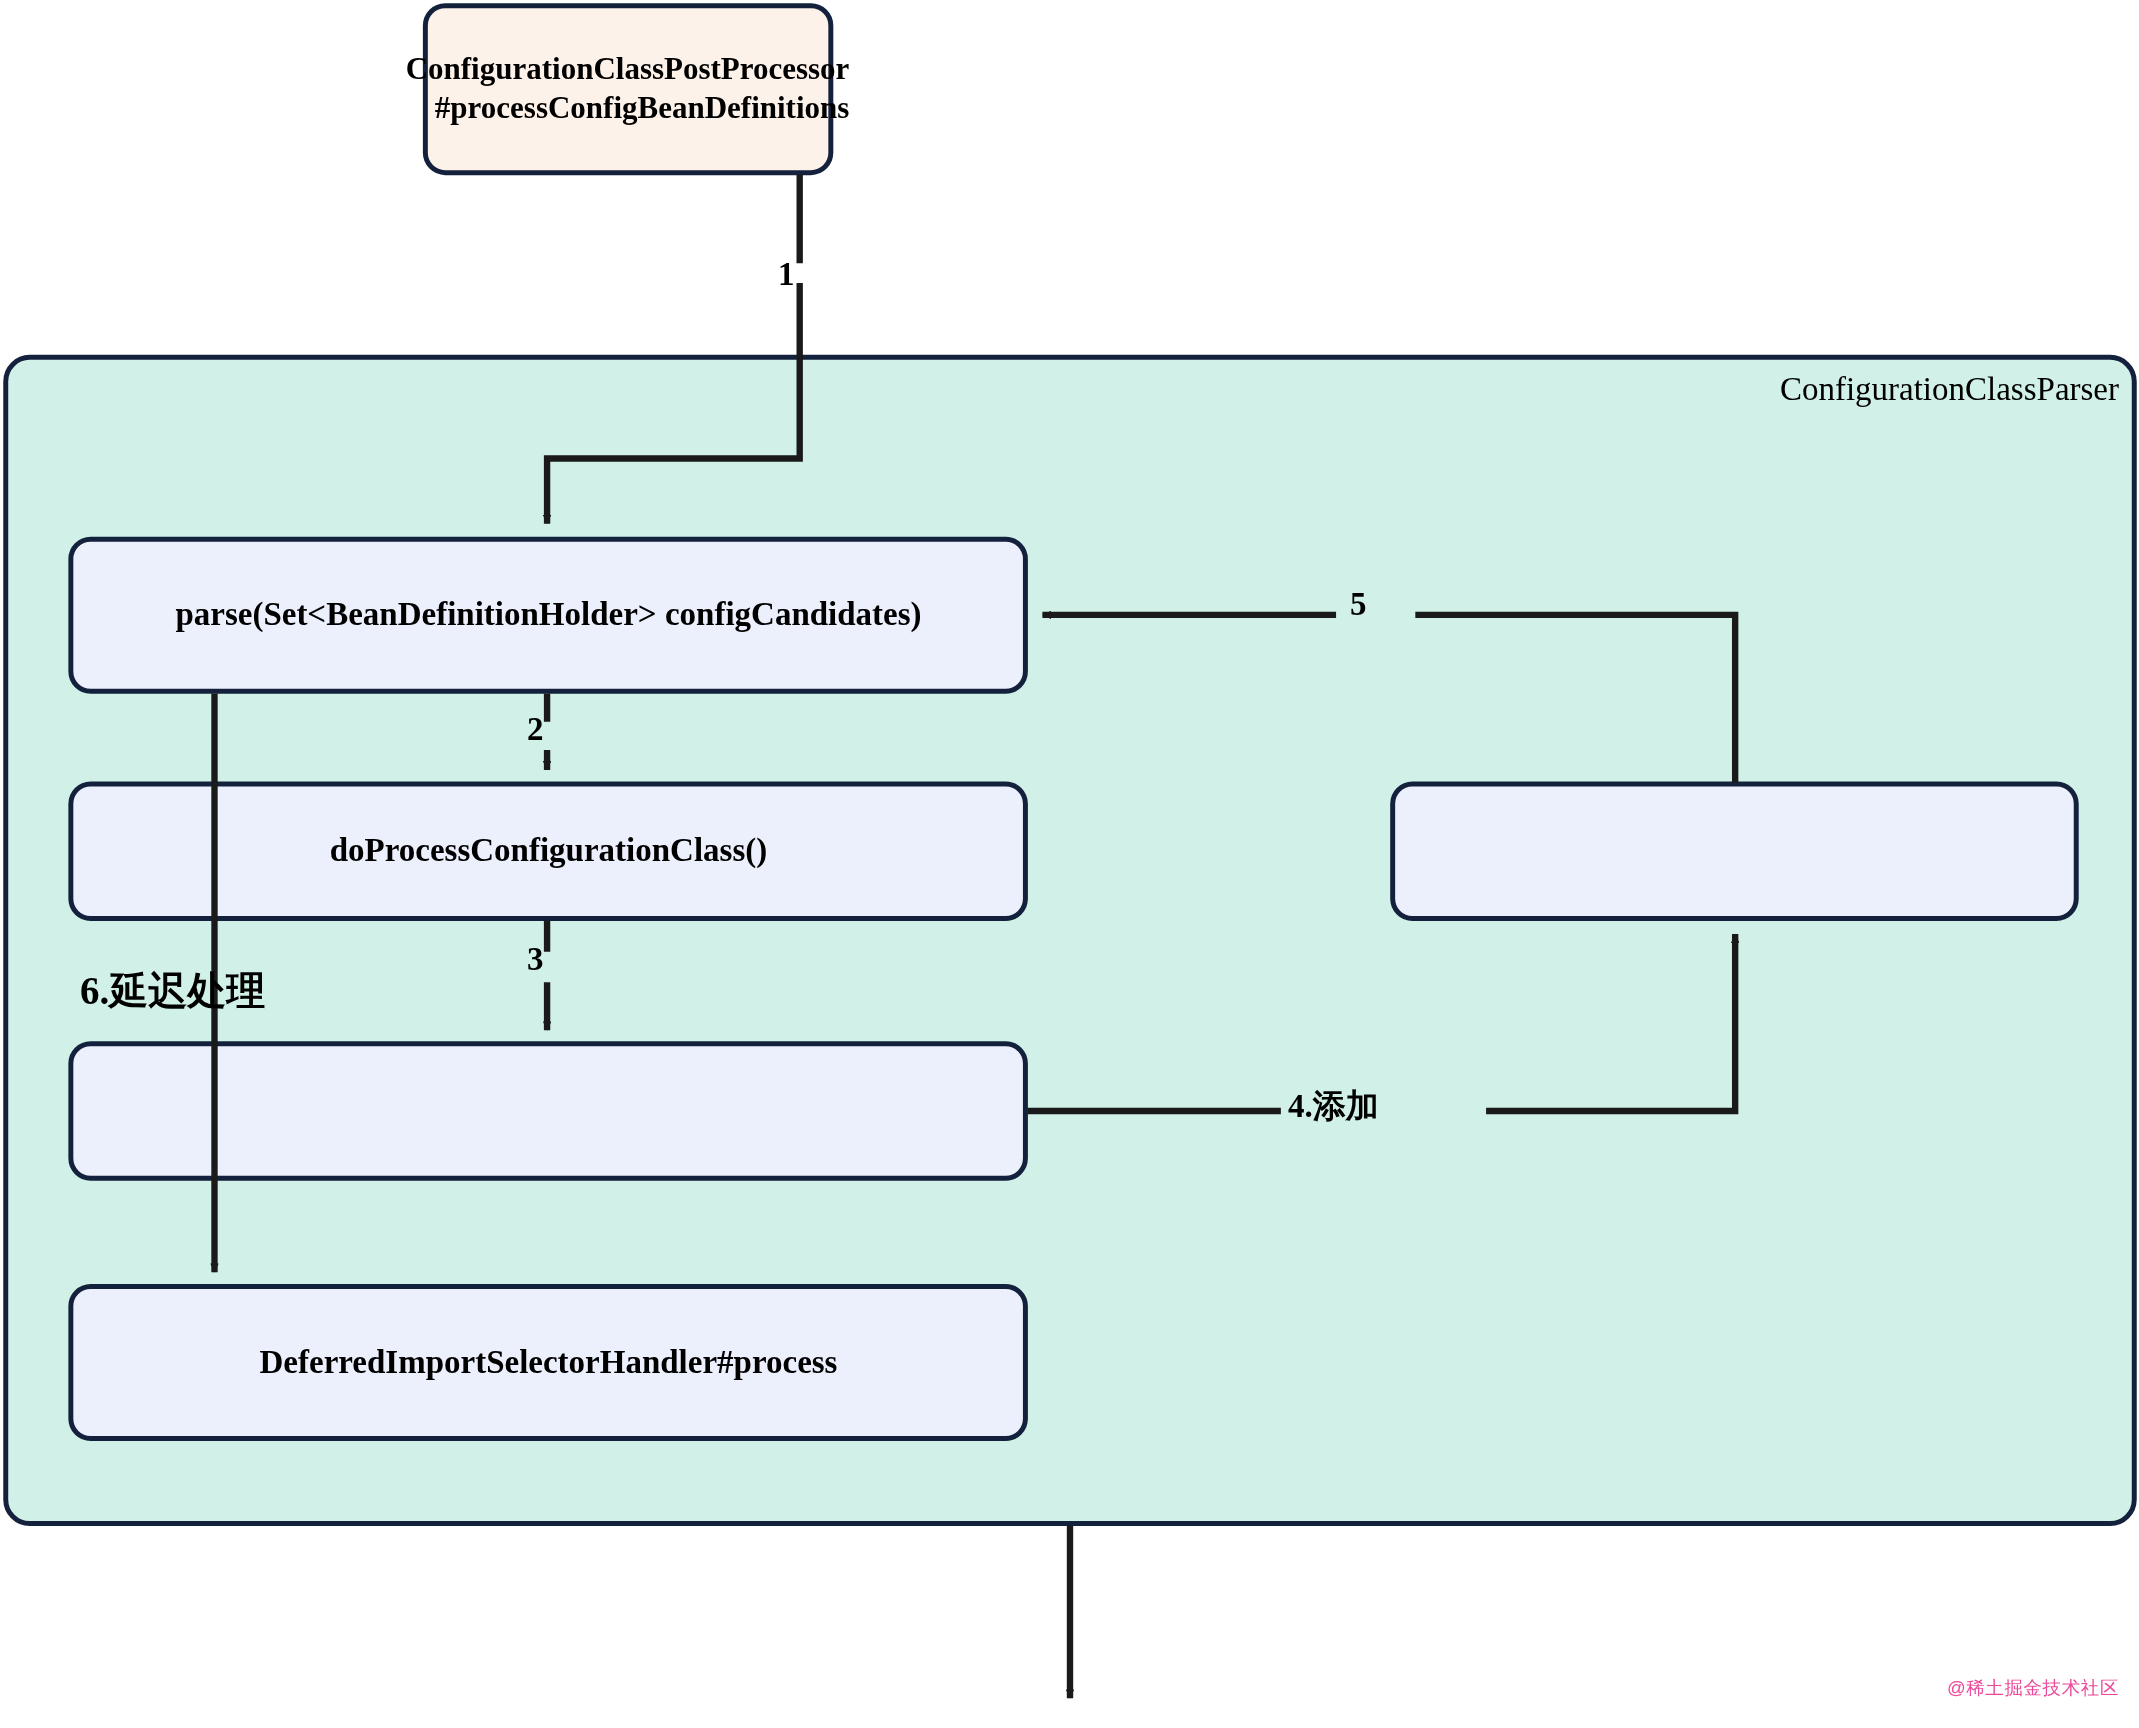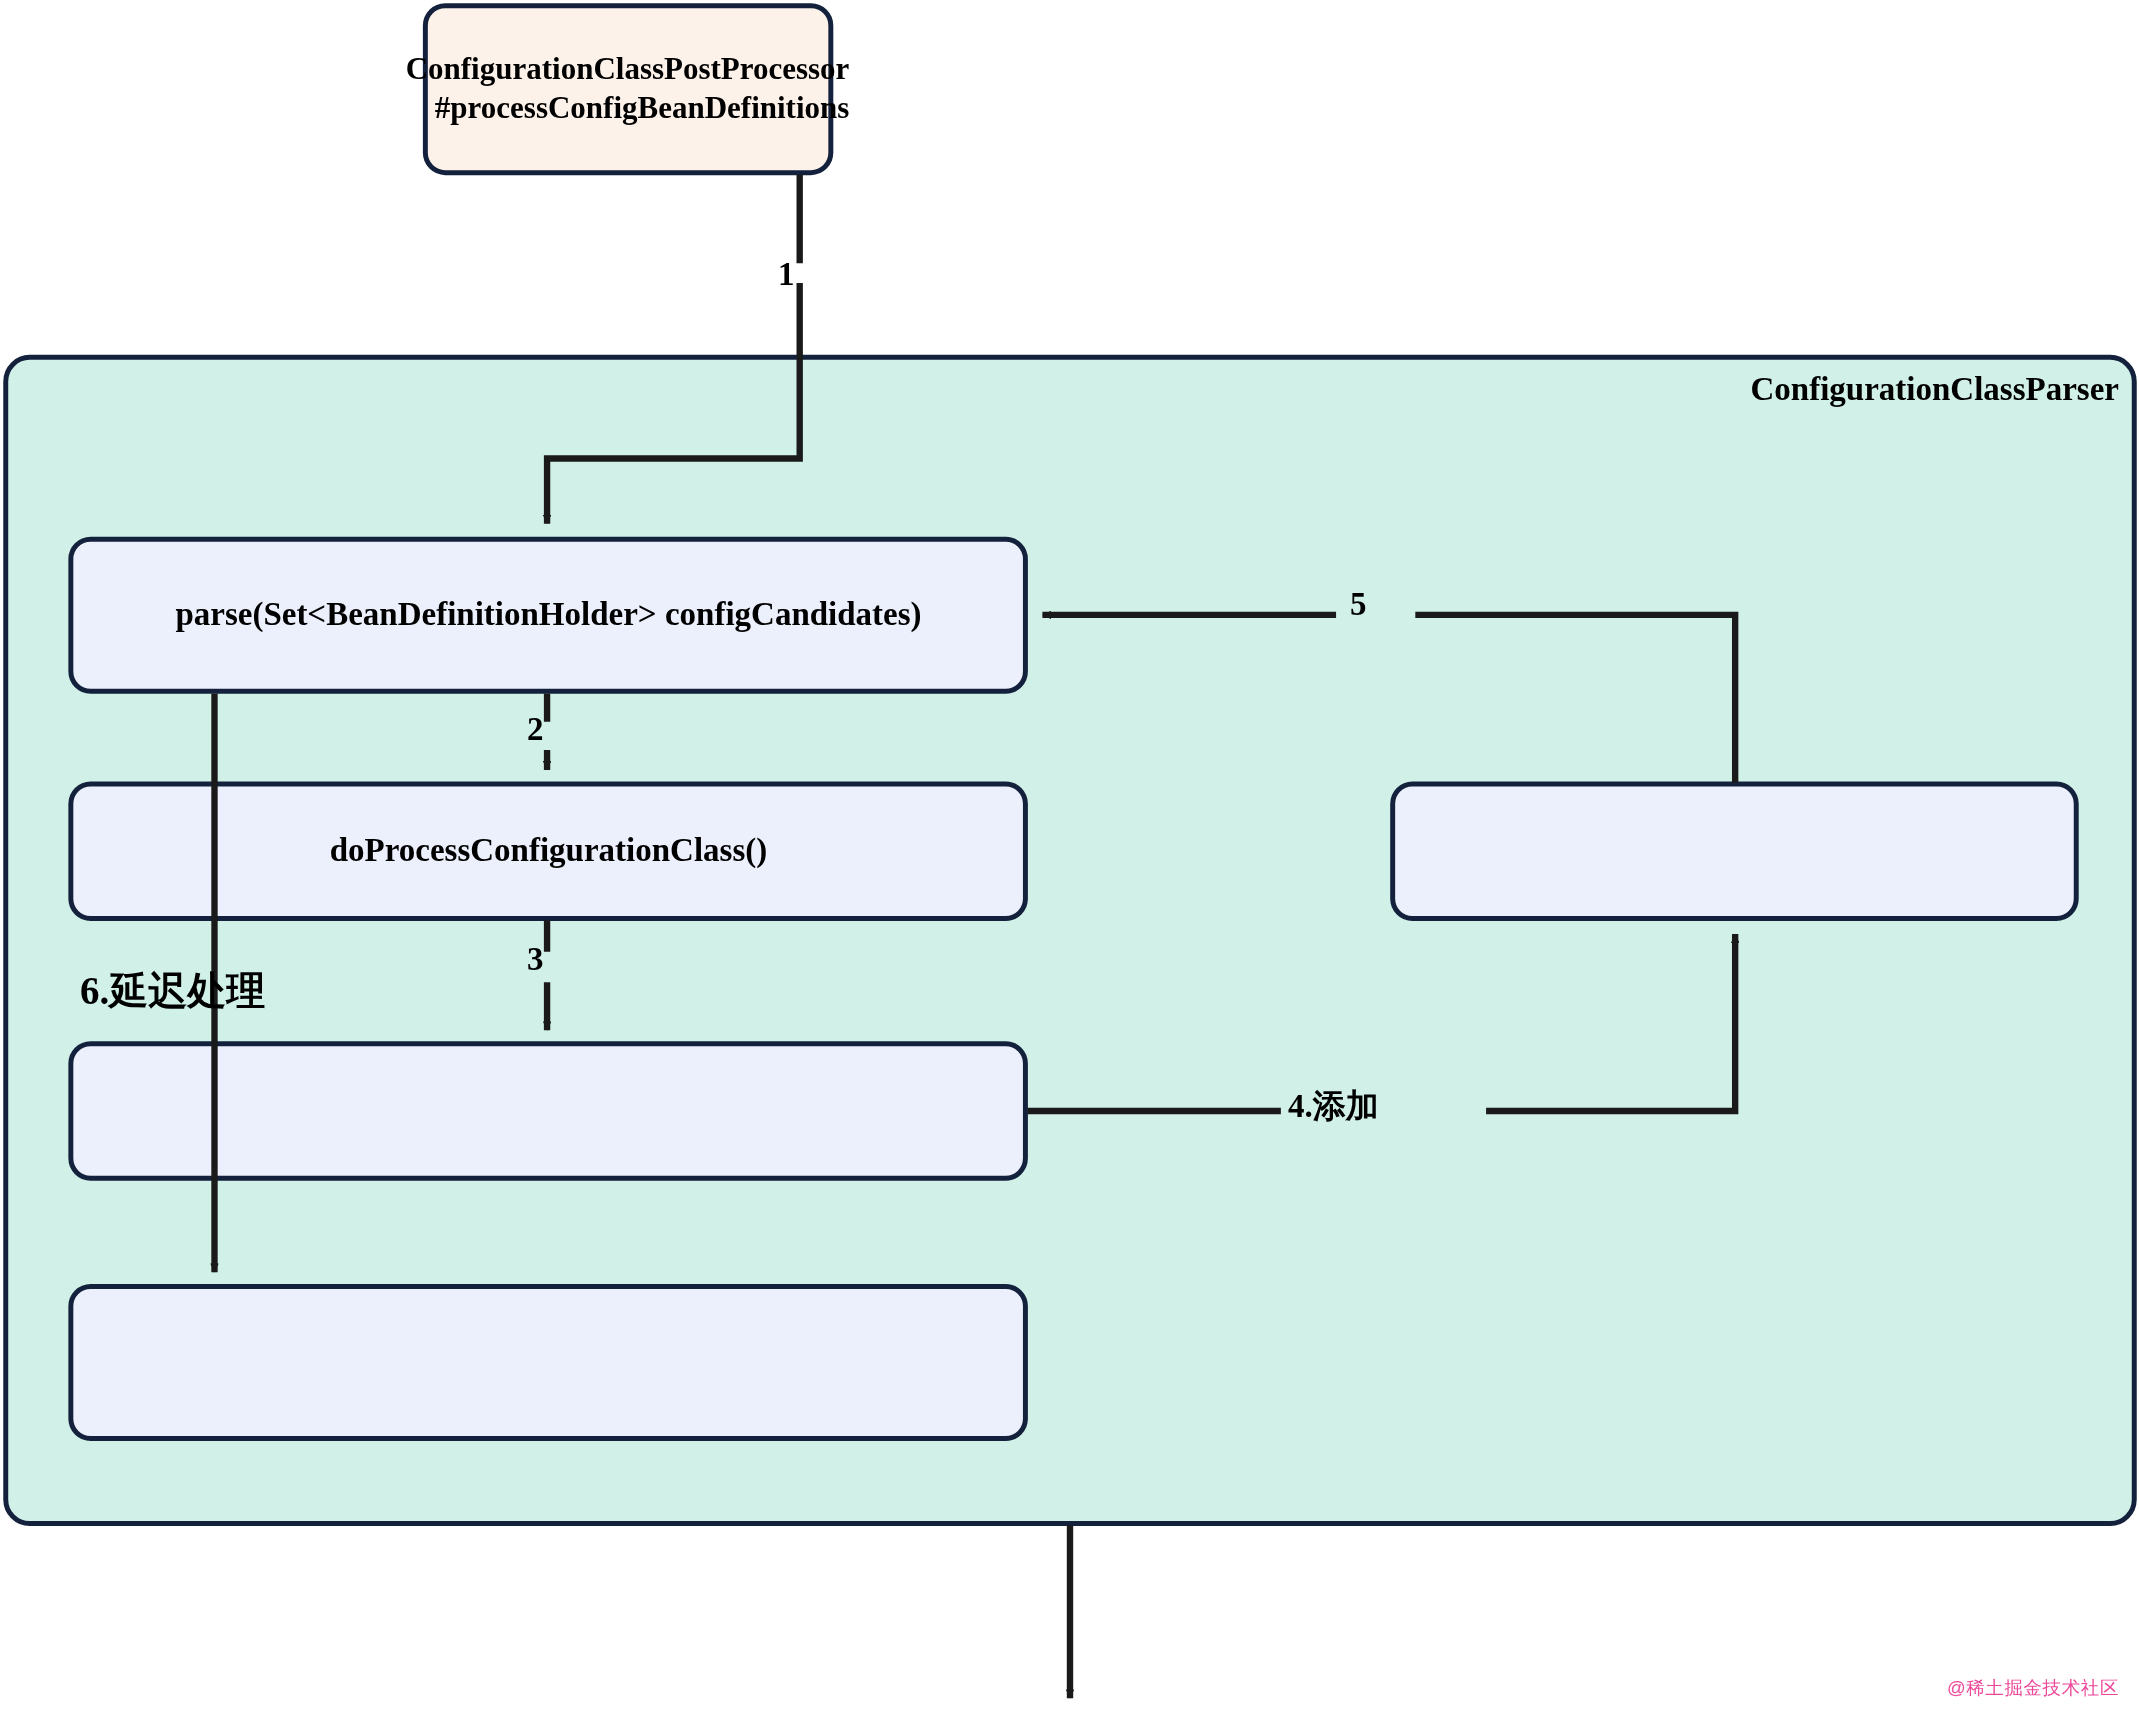--- a/index.html
+++ b/index.html
@@ -40,21 +40,21 @@
   .edge-label {
     position: absolute;
     font-weight: bold;
     color: #000000;
     font-family: "Liberation Serif", "DejaVu Serif", serif;
     text-align: center;
     white-space: nowrap;
   }
   .cluster-title {
     position: absolute;
-    font-weight: bold;
+    font-weight: normal;
     color: #000000;
     font-family: "Liberation Serif", "DejaVu Serif", serif;
     white-space: nowrap;
     margin-left: 40px;
   }
   .watermark {
     position: absolute;
     right: 21px;
     bottom: 28px;
     font-size: 18.4px;
@@ -108,20 +108,21 @@
   <div class="cluster-title" style="right: 21px; top: 371px; font-size: 33px;">ConfigurationClassParser</div>
 
   <div class="node-label" style="left: 425px; top: 5.7px; width: 405px; height: 167px; font-size: 31px;">ConfigurationClassPostProcessor
 #processConfigBeanDefinitions</div>
 
   <div class="node-label" style="left: 71px; top: 539px; width: 955px; height: 152px; font-size: 33px;">parse(Set&lt;BeanDefinitionHolder&gt; configCandidates)</div>
 
   <div class="node-label" style="left: 71px; top: 784px; width: 955px; height: 134px; font-size: 33px;">doProcessConfigurationClass()</div>
 
 
+  <div class="node-label" style="left: 71px; top: 1287px; width: 955px; height: 152px; font-size: 33px;">DeferredImportSelectorHandler#process</div>
 
 
   <div class="edge-label" style="left: 778px; top: 256px; font-size: 33px;">1</div>
 
   <div class="edge-label" style="left: 527px; top: 711px; font-size: 33px;">2</div>
 
   <div class="edge-label" style="left: 527px; top: 941px; font-size: 33px;">3</div>
 
   <div class="edge-label" style="left: 1288px; top: 1084px; font-size: 33px;">4.添加</div>
 

